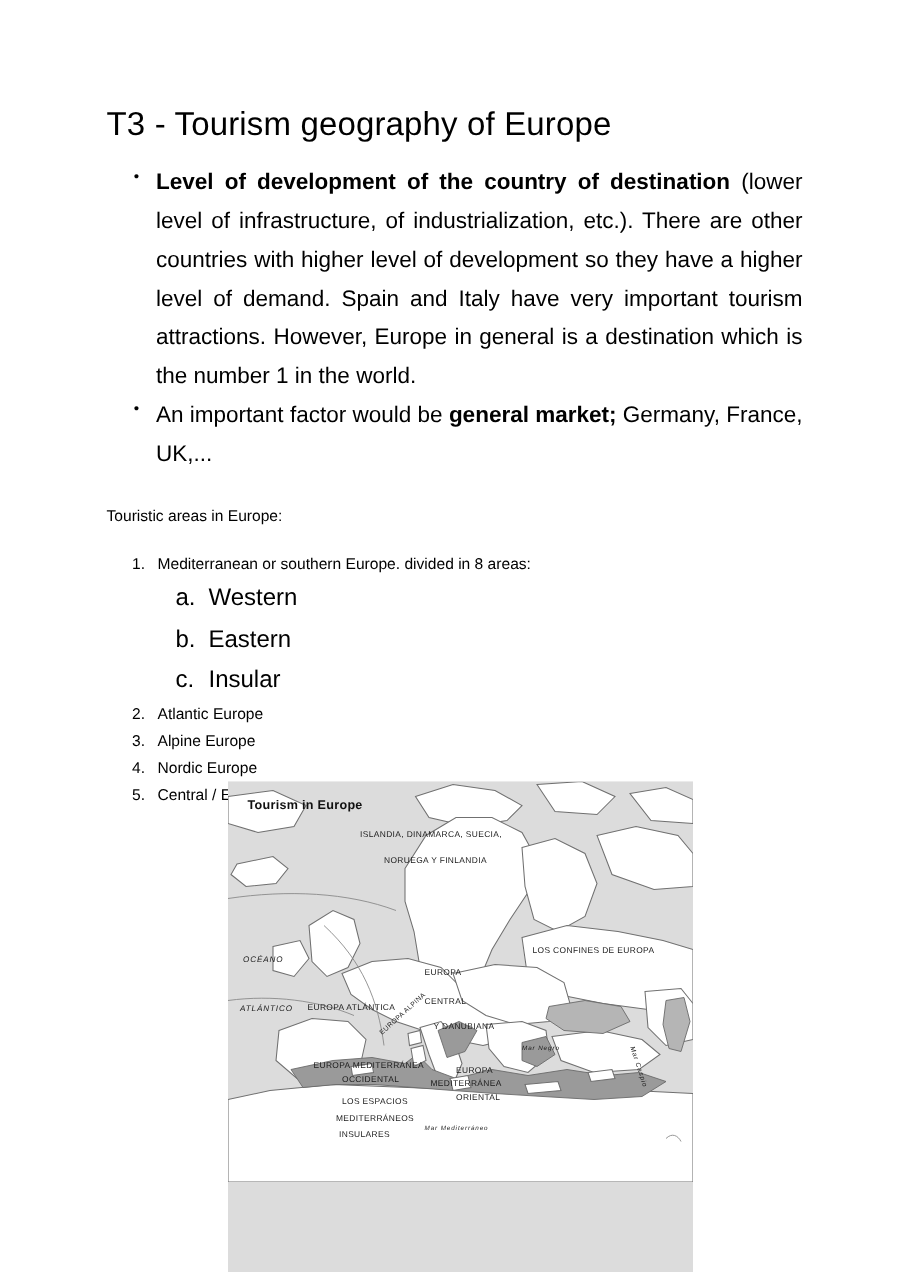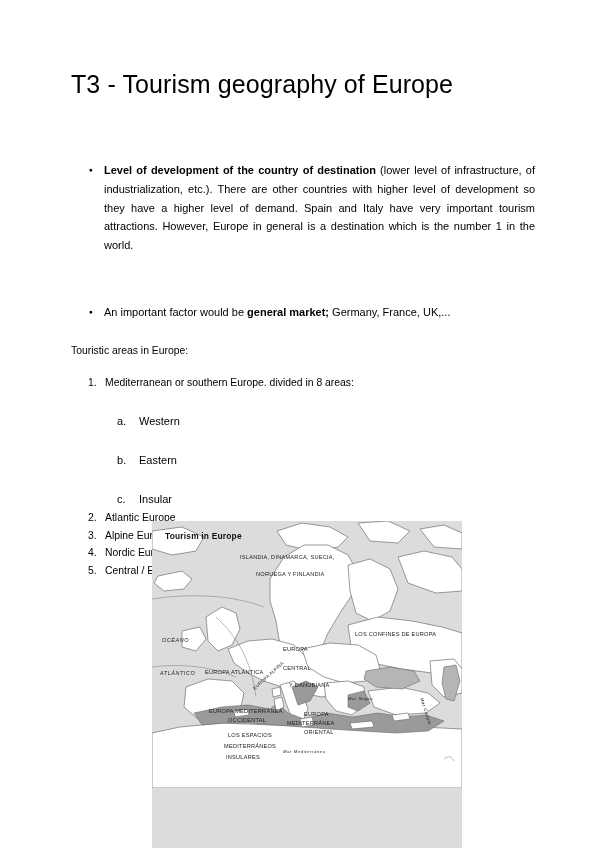--- a/index.html
+++ b/index.html
@@ -16,21 +16,21 @@
     font-family: "Liberation Sans", sans-serif;
     color: #000000;
   }
   .content {
     position: absolute;
     left: 71px;
     top: 0;
     width: 464px;
   }
   .doc-title {
-    font-size: 25px;
+    font-size: 22px;
     font-weight: normal;
     line-height: 1.15;
     margin: 0;
     padding-top: 70px;
     letter-spacing: 0.1px;
     color: #000;
   }
   .para {
     font-size: 10.4px;
     line-height: 1.72;
@@ -41,25 +41,24 @@
   .p-intro { padding-top: 36px; }
   .p-factors { padding-top: 22px; }
   ul.bullets {
     margin: 0;
     padding: 14px 0 0 0;
     list-style: none;
   }
   ul.bullets > li {
     position: relative;
     padding-left: 33px;
-    font-size: 11px;
+    font-size: 15px;
     line-height: 1.72;
     text-align: justify;
     margin-bottom: 0px;
-    margin-top: 48px;
   }
   ul.bullets > li::before {
     content: "\25CF";
     position: absolute;
     left: 18px;
     top: 0;
     font-size: 6.5px;
     line-height: 2.72;
   }
   .sec-head {
@@ -91,23 +90,22 @@
   ol.sub {
     margin: 0;
     padding: 0;
     list-style: none;
     counter-reset: subitem;
   }
   ol.sub > li {
     position: relative;
     padding-left: 34px;
     counter-increment: subitem;
-    font-size: 11px;
-    line-height: 1.72;
-    margin-top: 20px;
+    font-size: 16px;
+    line-height: 1.72;
   }
   ol.sub > li::before {
     content: counter(subitem, lower-alpha) ".";
     position: absolute;
     left: 12px;
     top: 0;
   }
   b, strong { font-weight: bold; }
 
   

